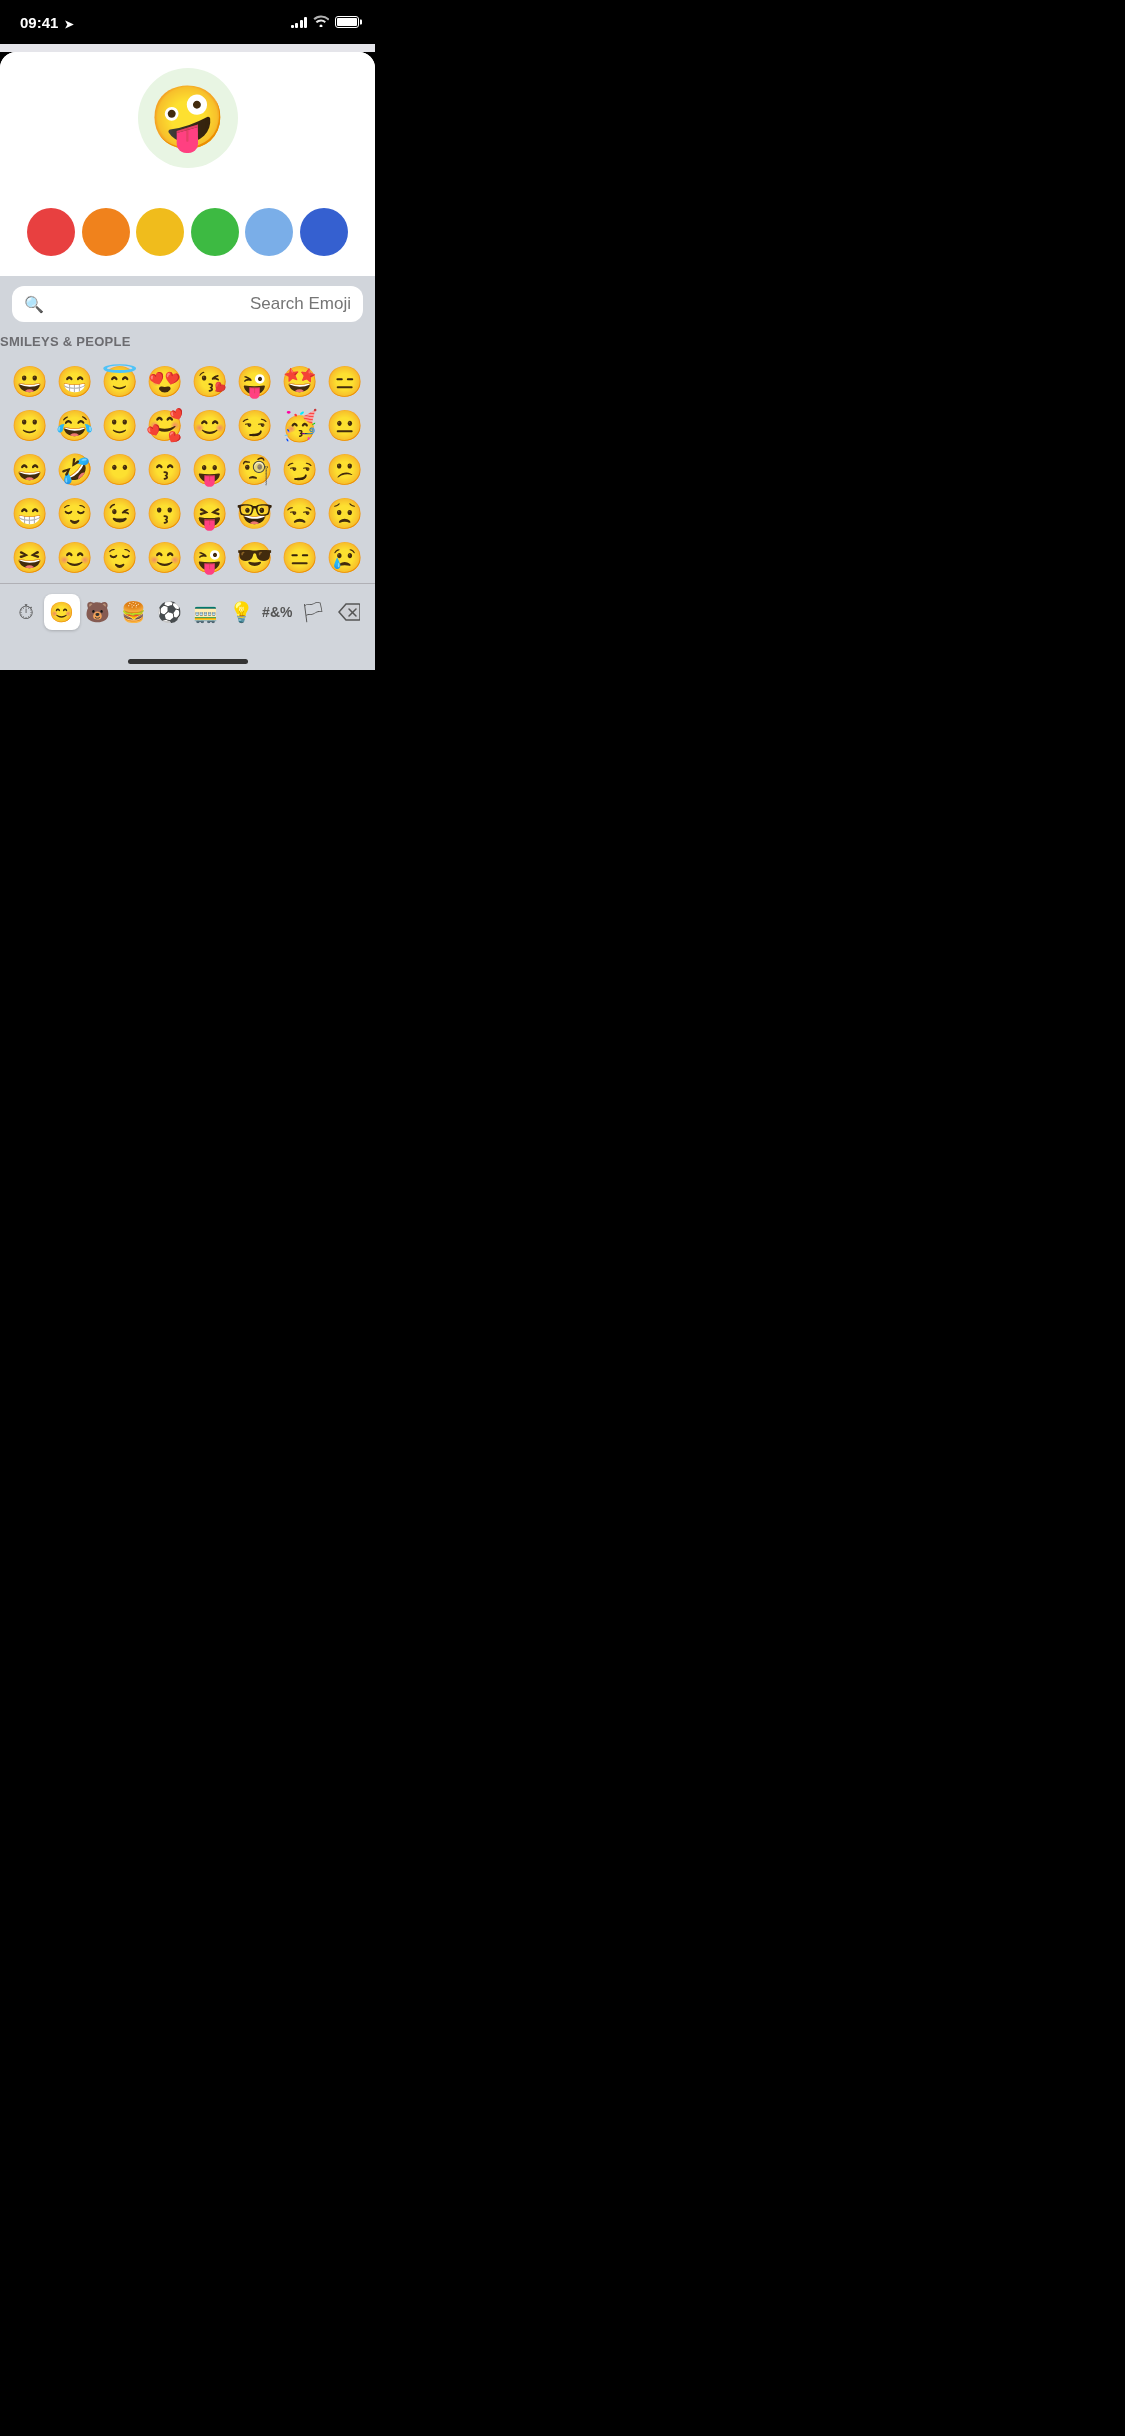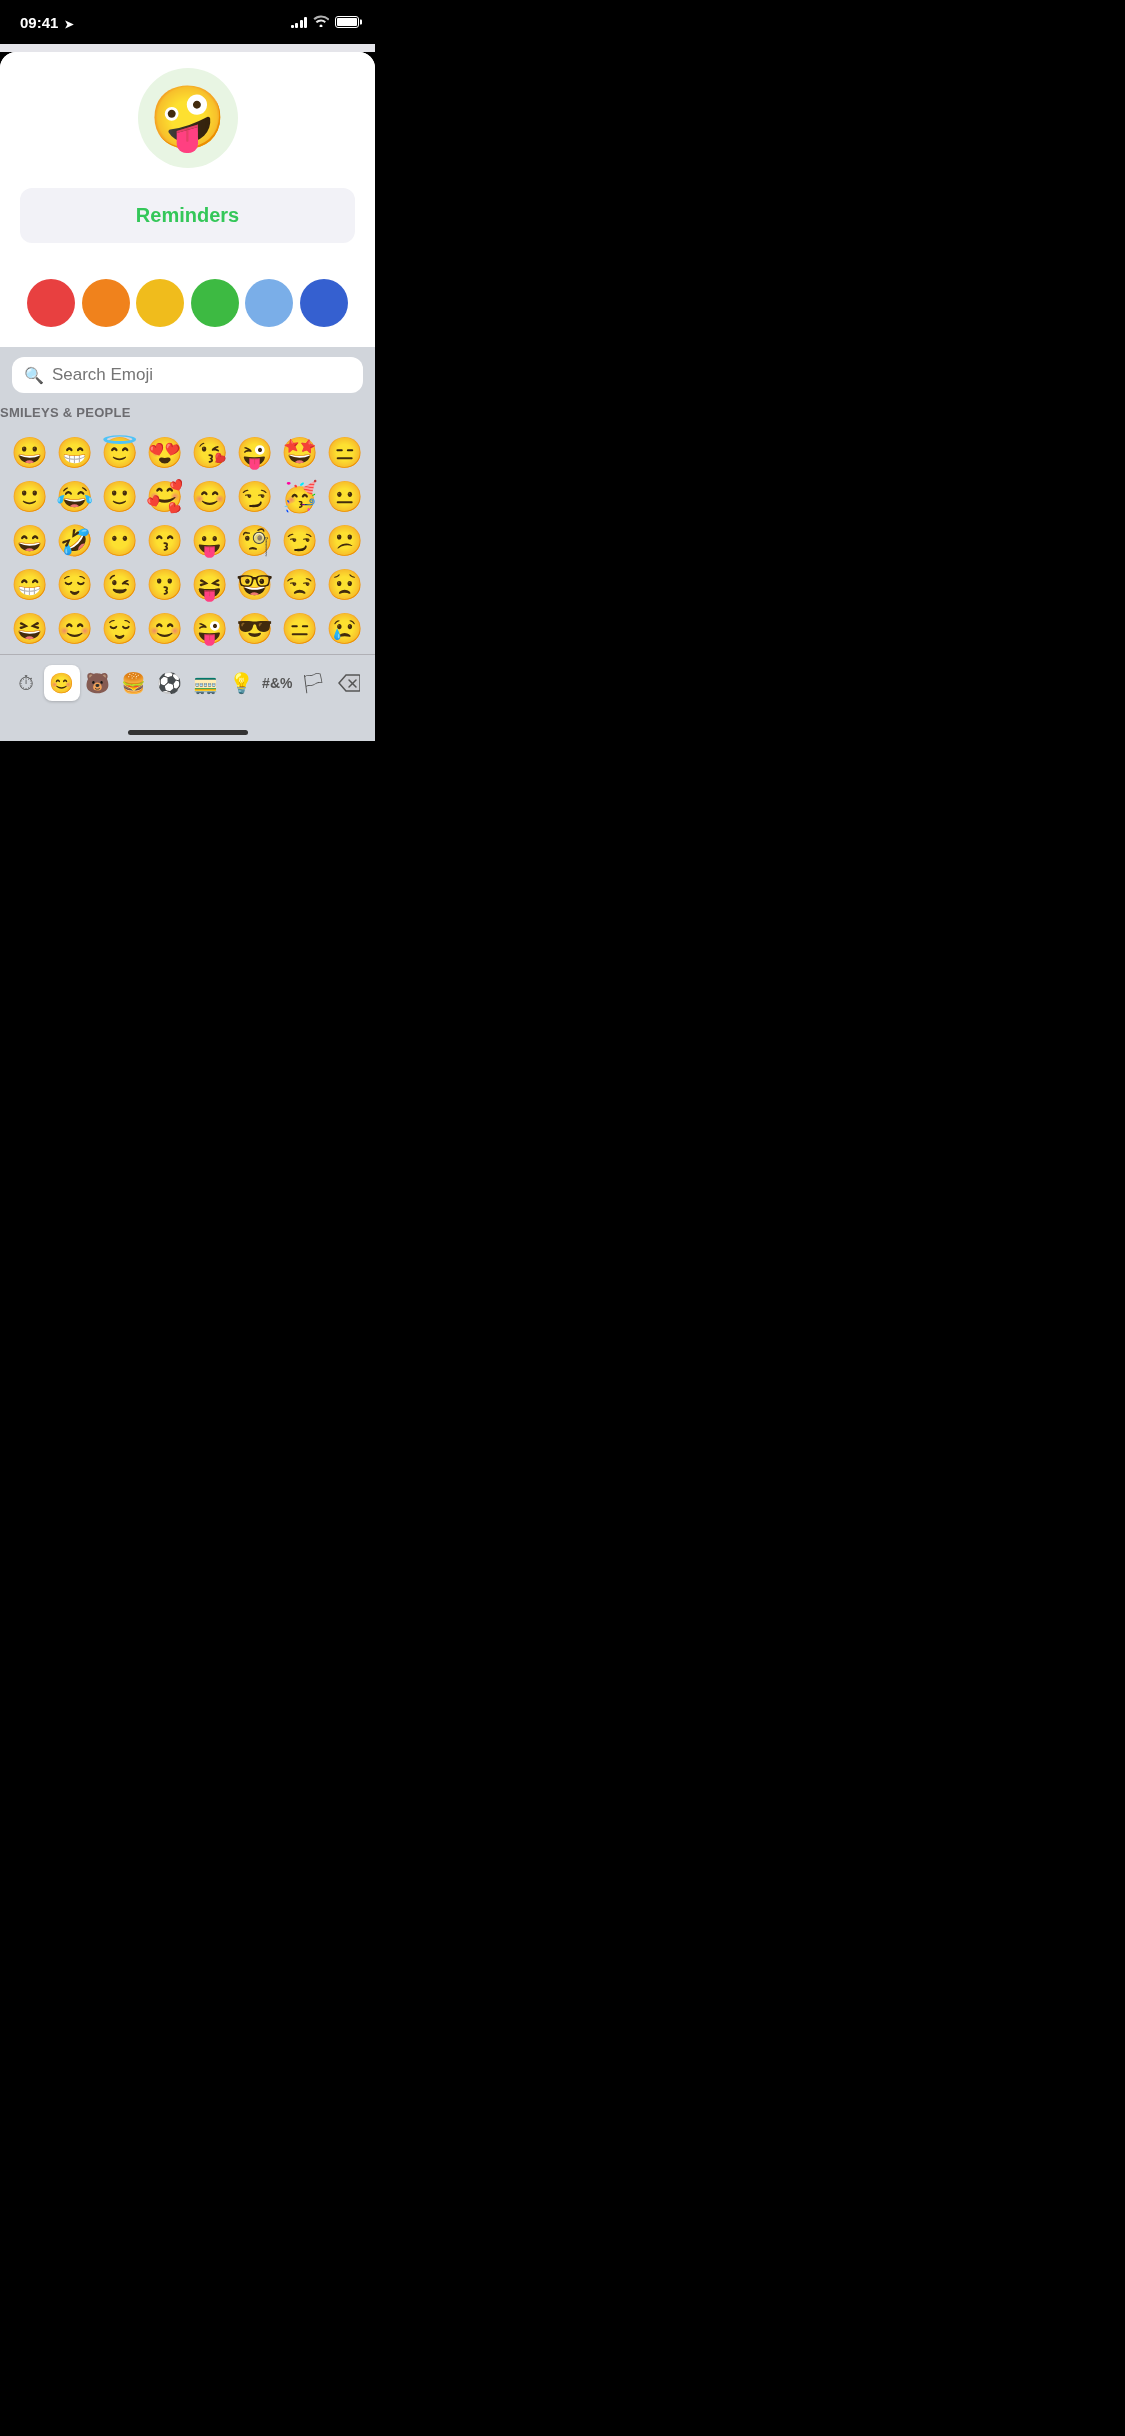--- a/index.html
+++ b/index.html
@@ -174,20 +174,21 @@
     }
     .search-icon-text { color: #8e8e93; font-size: 16px; }
     .emoji-search-input {
       border: none;
       background: transparent;
       font-size: 17px;
       color: #8e8e93;
       outline: none;
       flex: 1;
       font-family: inherit;
+      text-align: right;
     }
 
     
     .category-label {
       padding: 4px 0 6px;
       font-size: 13px;
       font-weight: 600;
       color: #6c6c70;
       letter-spacing: 0.02em;
       background: #d1d5db;
@@ -290,23 +291,20 @@
 
 <div class="sheet">
 
 
   <div class="avatar-area">
     <div class="avatar-circle">
       <span>🤪</span>
     </div>
   </div>
 
-  <div class="name-input-area">
-    <input class="name-input" type="text" value="Reminders" placeholder="List Name" style="">
-  </div>
 
   <div class="color-picker">
     <div class="color-swatch color-red"></div>
     <div class="color-swatch color-orange"></div>
     <div class="color-swatch color-yellow"></div>
     <div class="color-swatch color-green"></div>
     <div class="color-swatch color-light-blue"></div>
     <div class="color-swatch color-blue"></div>
   </div>
 

